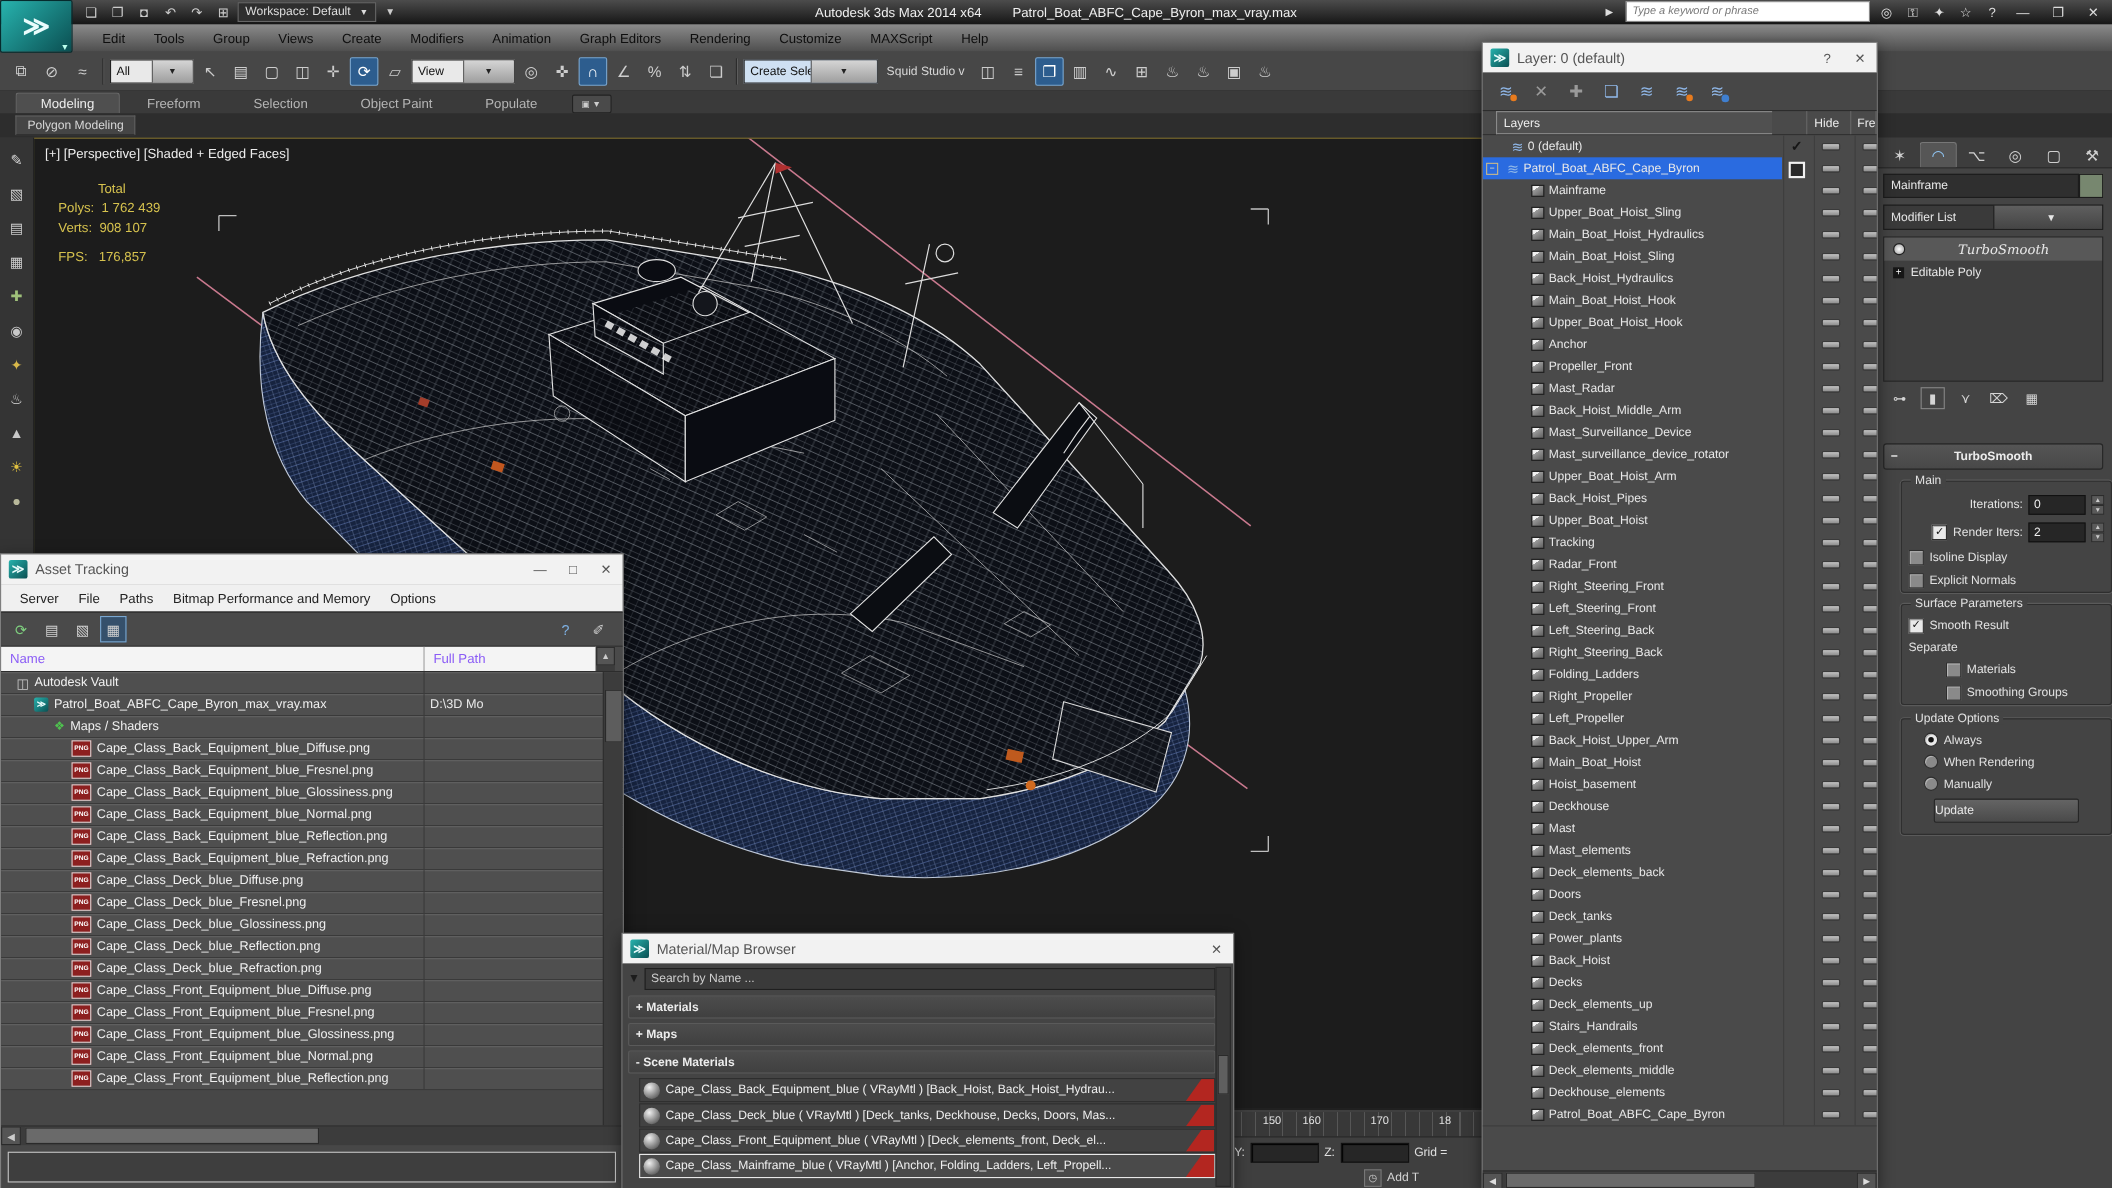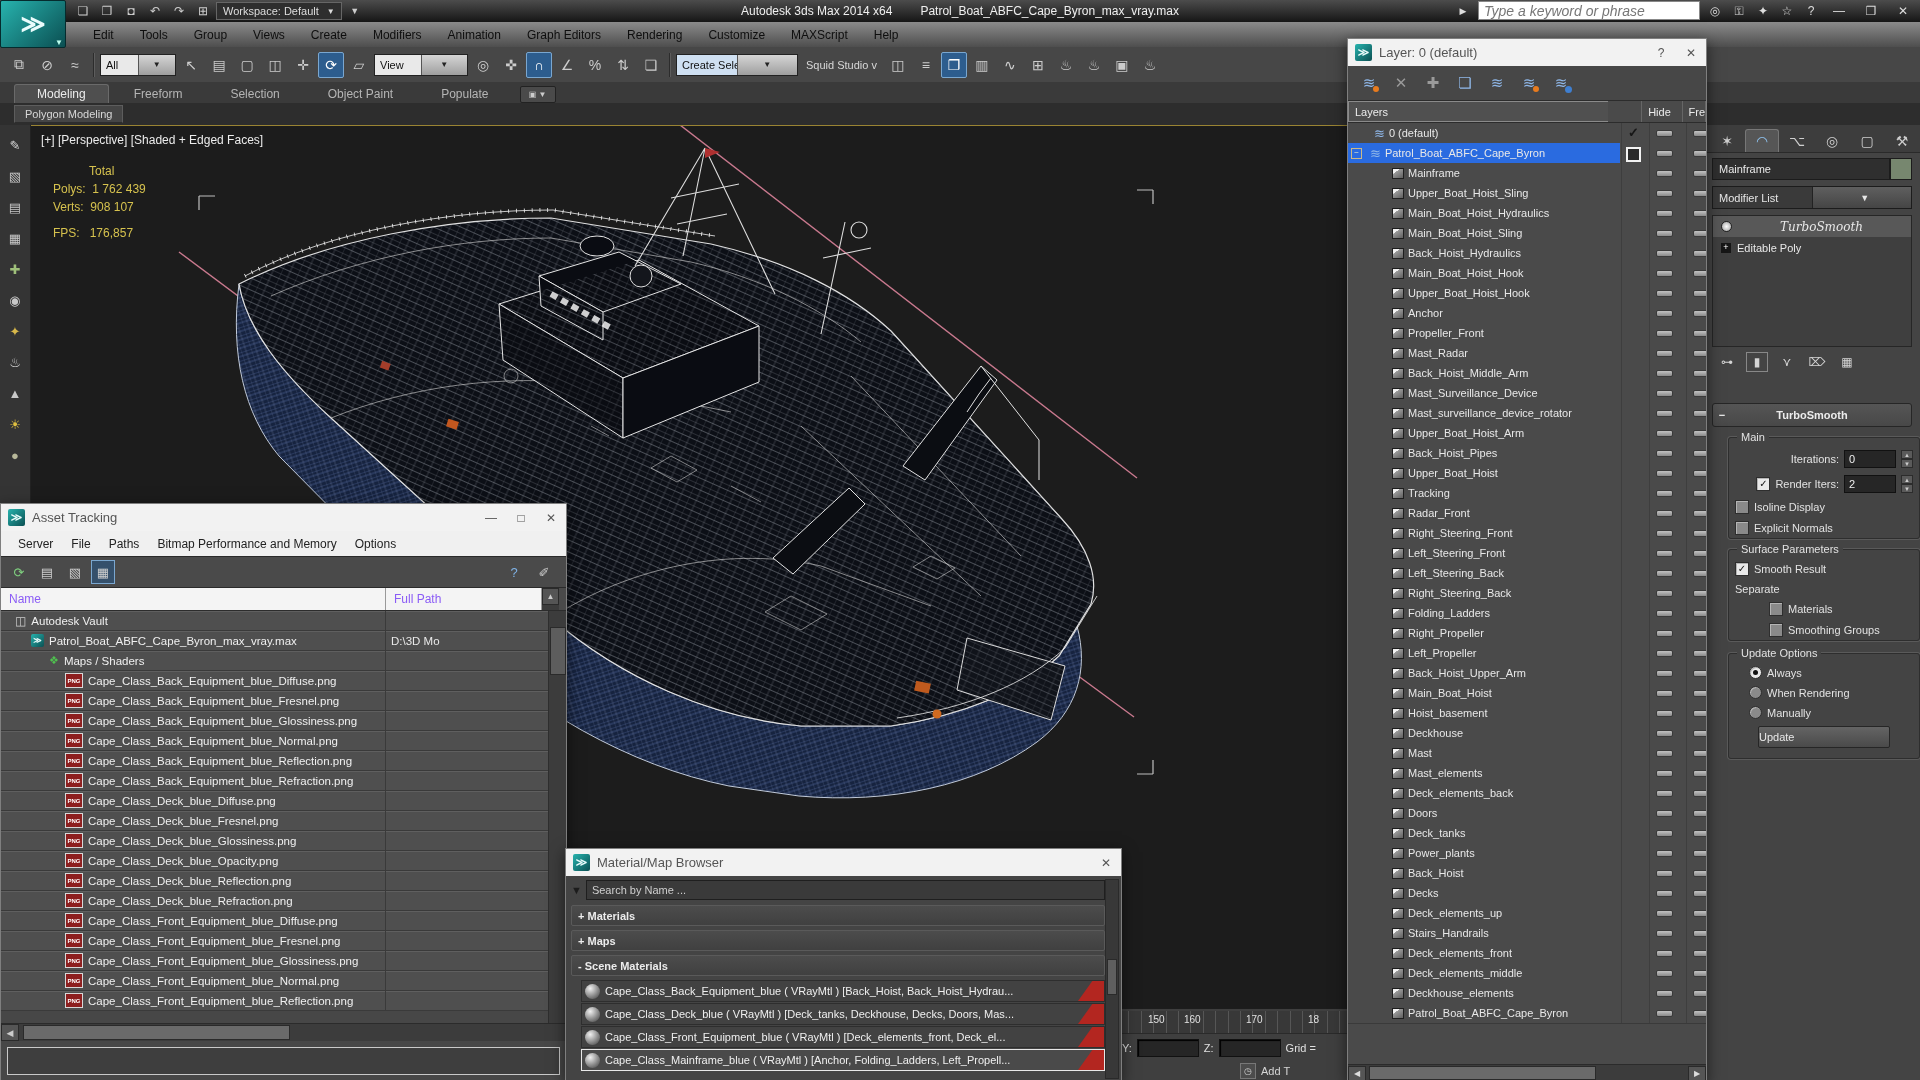--- a/index.html
+++ b/index.html
@@ -11,21 +11,21 @@
   
   .titlebar{left:0;top:0;width:1920px;height:22px;background:linear-gradient(#4c4c4c,#161616);display:flex;align-items:center;color:#e5e5e5;z-index:4;}
   .applogo{position:absolute;left:0;top:0;width:64px;height:46px;background:linear-gradient(135deg,#27b3ae,#0b4f52);border:1px solid #052b2d;border-radius:2px;display:flex;align-items:center;justify-content:center;color:#eafcfc;font-size:24px;font-weight:bold;z-index:6;}
   .applogo small{position:absolute;right:2px;bottom:0;font-size:8px;color:#bfe;}
   .qa{display:flex;align-items:center;gap:2px;margin-left:72px;}
   .qa .tbtn{width:20px;height:18px;font-size:12px;}
   .wsbox{height:16px;background:#2e2e2e;border:1px solid #666;color:#ddd;padding:0 6px;display:flex;align-items:center;gap:8px;font-size:11px;}
   .title-center{position:absolute;left:0;right:0;text-align:center;font-size:12px;color:#efefef;pointer-events:none;}
   .title-center b{font-weight:normal;margin-left:28px;}
   .tb-right{position:absolute;right:4px;top:1px;display:flex;align-items:center;gap:6px;}
-  .searchbox{width:210px;height:17px;background:#fff;border:1px solid #888;color:#777;font-style:italic;font-size:14px;padding:0 5px;display:flex;align-items:center;}
+  .searchbox{width:210px;height:17px;background:#fff;border:1px solid #888;color:#777;font-style:italic;font-size:10px;padding:0 5px;display:flex;align-items:center;}
   .tico{width:18px;height:18px;display:flex;align-items:center;justify-content:center;color:#ddd;font-size:12px;}
   .winctl{width:26px;height:18px;display:flex;align-items:center;justify-content:center;color:#ddd;font-size:12px;}
 
   
   .menubar{left:0;top:22px;width:1920px;height:25px;background:linear-gradient(#8b8b8b,#4e4e4e);display:flex;align-items:center;padding-left:80px;z-index:3;}
   .menu-item{padding:0 13px;color:#0e0e0e;font-size:12px;height:100%;display:flex;align-items:center;cursor:default;}
 
   
   .main-toolbar{left:0;top:47px;width:1920px;height:35px;background:#474747;border-bottom:1px solid #262626;display:flex;align-items:center;padding-left:6px;gap:2px;z-index:3;}
   .tbtn{width:24px;height:24px;display:flex;align-items:center;justify-content:center;color:#cdcdcd;font-size:14px;border:1px solid transparent;border-radius:2px;flex:none;}
@@ -121,21 +121,21 @@
   .mb-vsb{position:absolute;right:2px;top:3px;bottom:2px;width:12px;background:#383838;border:1px solid #2a2a2a;}
   .mb-vsb .thumb{position:absolute;left:1px;top:40%;width:8px;height:34px;background:#5f5f5f;border:1px solid #2a2a2a;}
 
   
   .layerdlg{left:1347px;top:38px;width:358px;height:1042px;z-index:7;display:flex;flex-direction:column;background:#474747;}
   .ld-toolbar{height:34px;background:#474747;display:flex;align-items:center;gap:10px;padding-left:10px;}
   .ldico{position:relative;width:22px;height:20px;display:flex;align-items:center;justify-content:center;color:#8fb7e8;font-size:15px;}
   .ldico.gray{color:#9a9a9a;}
   .ldico.orange-dot::after{content:"";position:absolute;right:1px;bottom:1px;width:6px;height:6px;border-radius:50%;background:#e87b1e;}
   .ldico.gear::after{content:"";position:absolute;right:0;bottom:0;width:7px;height:7px;border-radius:50%;background:#3f7fd0;}
-  .ld-head{height:21px;display:flex;background:#4a4a4a;border-top:1px solid #2c2c2c;border-bottom:1px solid #2c2c2c;color:#ececec;}
+  .ld-head{height:21px;display:flex;background:#4a4a4a;border-top:1px solid #2c2c2c;border-bottom:1px solid #2c2c2c;color:#ececec;padding-left:12px;}
   .ld-head .c{display:flex;align-items:center;padding-left:6px;border-right:1px solid #666;}
   .ld-head .c1{width:266px;background:#505050;border:1px solid #8a8a8a;border-right:none;}
   .ld-head .c2{width:28px;} .ld-head .c3{width:35px;} .ld-head .c4{flex:1;}
   .ld-list{height:900px;background:#4a4a4a;position:relative;overflow:hidden;}
   .lrow{height:20px;display:flex;align-items:center;position:relative;color:#e8e8e8;white-space:nowrap;}
   .lrow .lname{margin-left:4px;}
   .stackico{color:#8fb7e8;font-size:13px;margin-left:26px;}
   .lrow.sel{background:#2a6be0;width:272px;}
   .lrow.sel .expbox{margin-left:3px;}
   .expbox{width:9px;height:9px;border:1px solid #c9b98a;color:#e8e8c8;font-size:8px;line-height:7px;text-align:center;flex:none;}
@@ -471,26 +471,20 @@
         </div>
           <div class="arow">
           <span class="ind4"></span>
           <span class="pngchip">PNG</span>
           <span>Cape_Class_Deck_blue_Glossiness.png</span>
             <span class="colline"></span>
         </div>
           <div class="arow">
           <span class="ind4"></span>
           <span class="pngchip">PNG</span>
-          <span>Cape_Class_Deck_blue_Opacity.png</span>
-            <span class="colline"></span>
-        </div>
-          <div class="arow">
-          <span class="ind4"></span>
-          <span class="pngchip">PNG</span>
           <span>Cape_Class_Deck_blue_Reflection.png</span>
             <span class="colline"></span>
         </div>
           <div class="arow">
           <span class="ind4"></span>
           <span class="pngchip">PNG</span>
           <span>Cape_Class_Deck_blue_Refraction.png</span>
             <span class="colline"></span>
         </div>
           <div class="arow">

